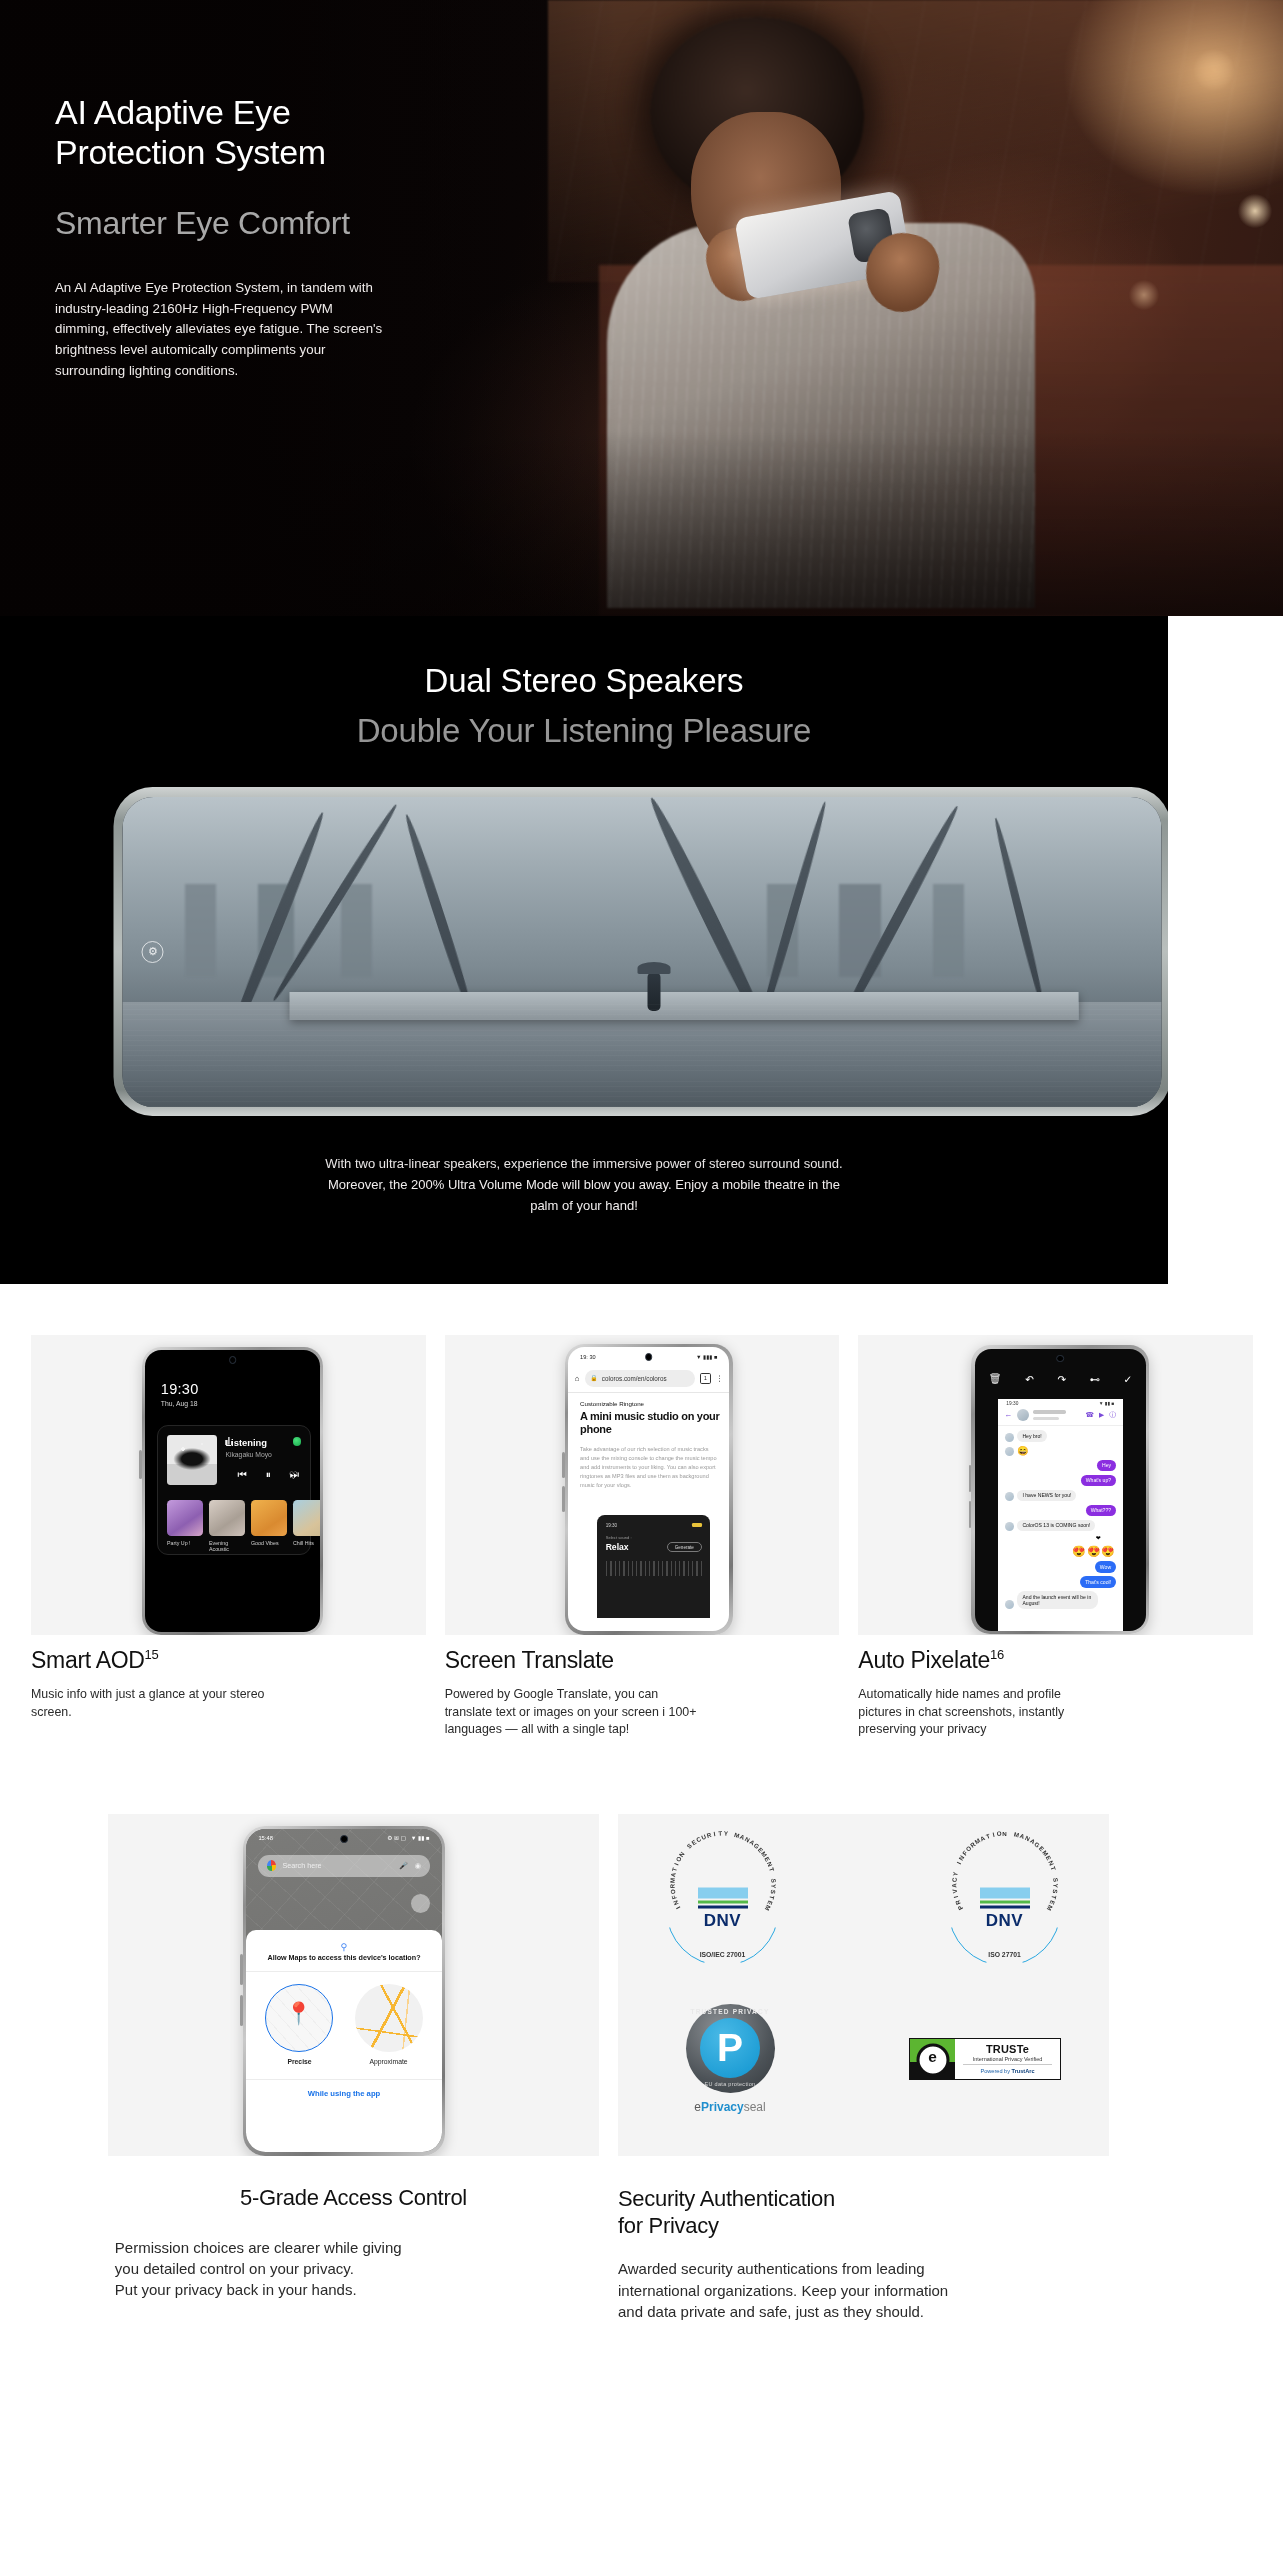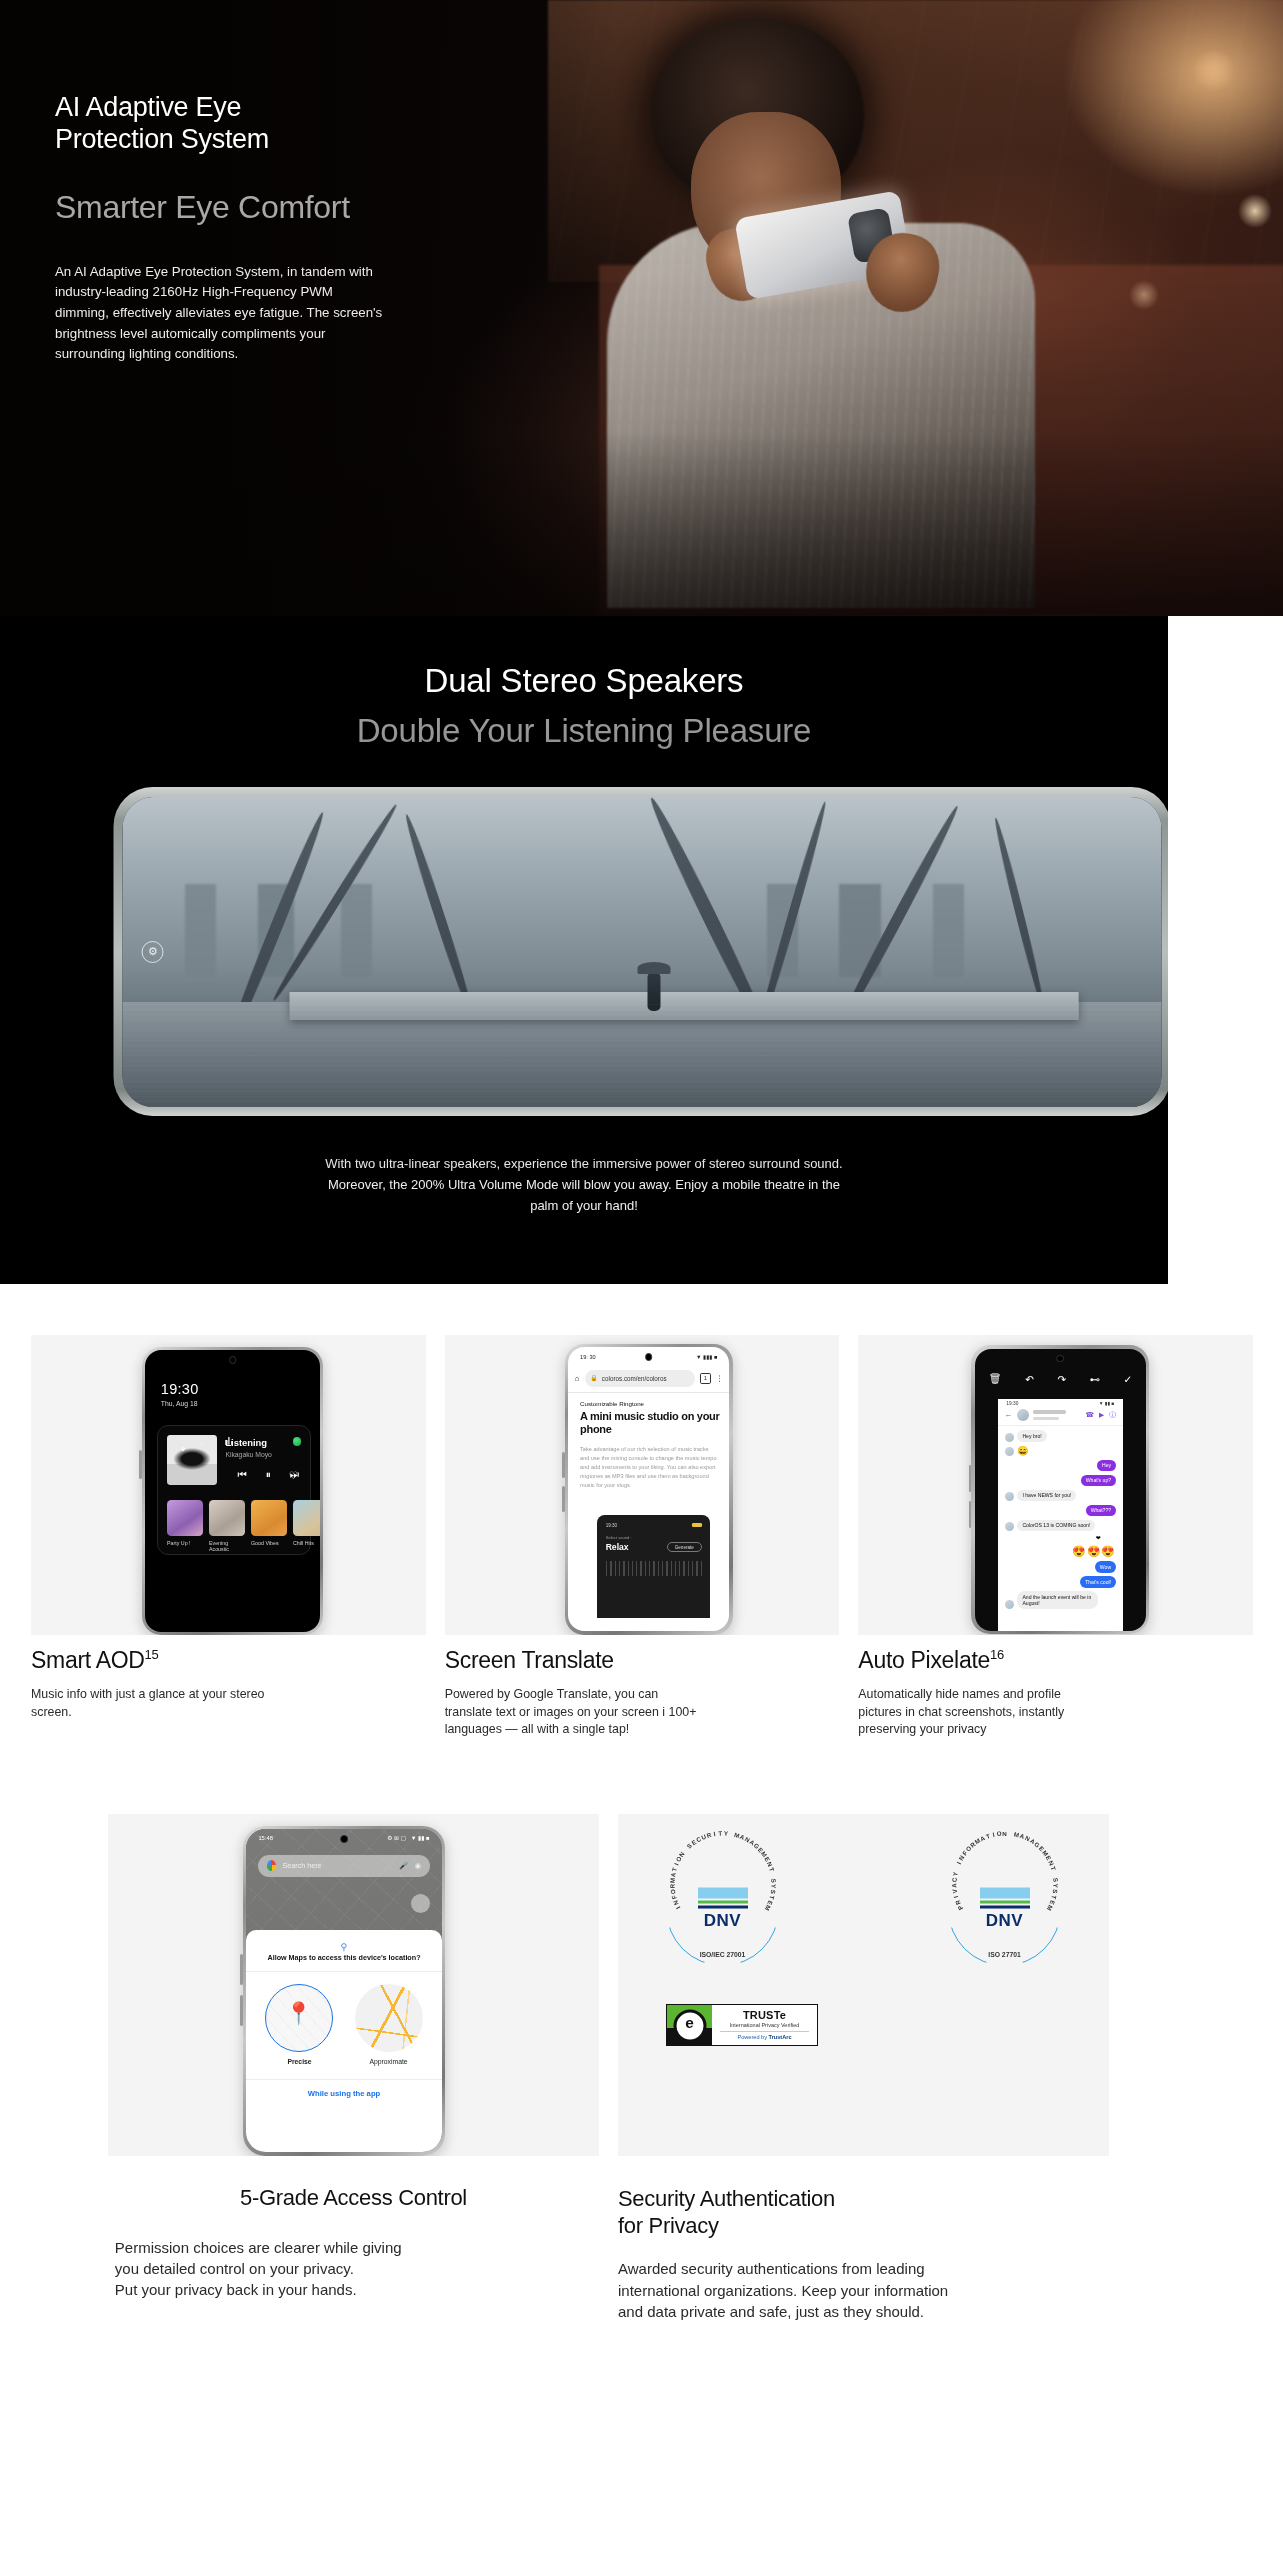--- a/index.html
+++ b/index.html
@@ -103,21 +103,21 @@
     transform: rotate(12deg); filter: blur(0.6px);
   }
   .eye-vignette {
     position: absolute; inset: 0;
     background:
       linear-gradient(90deg, rgba(5,2,2,.97) 0%, rgba(5,2,2,.93) 18%, rgba(5,2,2,.45) 34%, rgba(5,2,2,0) 48%),
       linear-gradient(0deg, rgba(5,2,2,.6), rgba(5,2,2,0) 30%);
   }
   .eye-copy { position: absolute; left: 55px; top: 92px; width: 531px; z-index: 5; }
   .eye-h1 {
-    font-size: 27px; line-height: 1.18; color: #ffffff; font-weight: 400;
+    font-size: 34px; line-height: 1.18; color: #ffffff; font-weight: 400;
     letter-spacing: -0.3px; white-space: pre-line;
   }
   .eye-h2 {
     margin-top: 33px; font-size: 32px; line-height: 1.15;
     color: #a8a8a8; font-weight: 400; letter-spacing: -0.3px;
   }
   .eye-body {
     margin-top: 36px; font-size: 13.3px; line-height: 1.56;
     color: #f0eceb; width: 419px; white-space: pre-line;
   }
@@ -885,20 +885,27 @@
                       <i class="dnv-b2"></i>
                       <i class="dnv-b3"></i>
                     </div>
                   <div class="dnv-word">DNV</div>
                 </div>
                 <div class="dnv-iso">ISO 27701</div>
               </div>
             </div>
 
             <div class="badge-row two">
+              <div class="eps">
+                <div class="eps-seal">
+                  <div class="eps-top">TRUSTED PRIVACY</div>
+                  <div class="eps-bot">EU data protection</div>
+                </div>
+                <div class="eps-name"><span class="e">e</span><span class="p">Privacy</span><span class="s">seal</span></div>
+              </div>
 
               <div class="truste">
                 <div class="truste-l"></div>
                 <div class="truste-r">
                   <div class="truste-t">TRUSTe</div>
                   <div class="truste-s">International Privacy Verified</div>
                   <div class="truste-hr"></div>
                   <div class="truste-p"><span>Powered by </span><b>TrustArc</b></div>
                 </div>
               </div>

